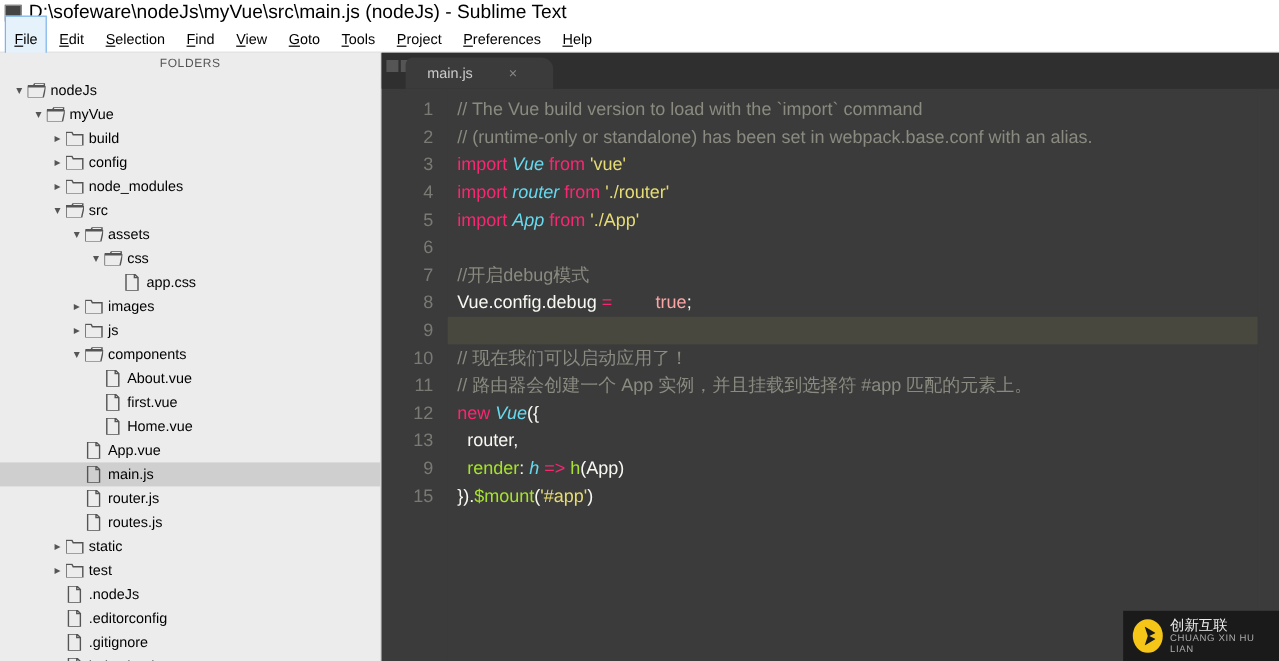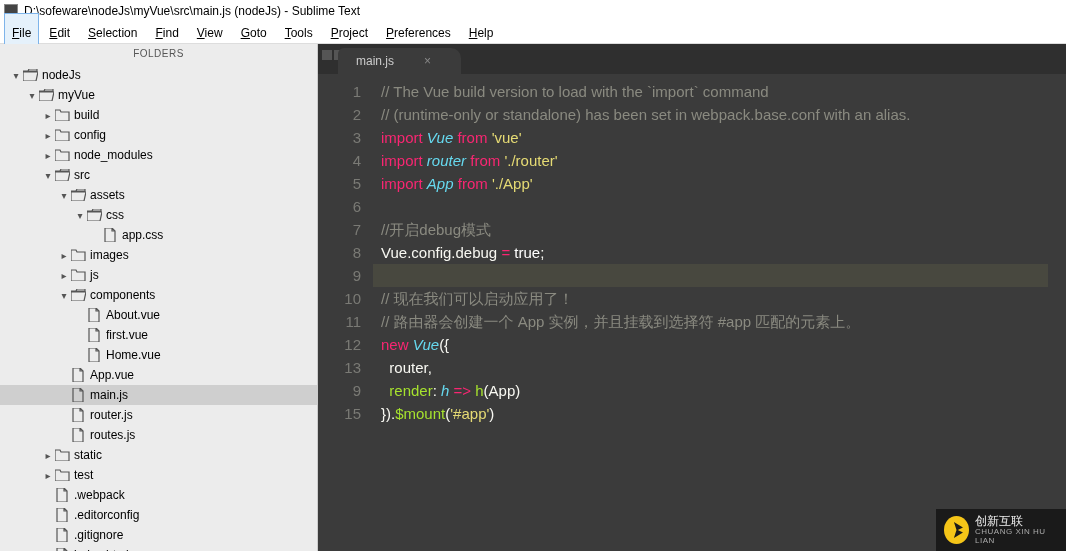--- a/index.html
+++ b/index.html
@@ -1,18 +1,18 @@
 <!DOCTYPE html>
 <html><head>
 <meta charset="utf-8">
 <style>
 * { margin: 0; padding: 0; box-sizing: border-box; font-family: "Segoe UI", Tahoma, sans-serif; }
 html, body { width: 1066px; height: 551px; overflow: hidden; background: #fff; }
 
-.titlebar { height: 22px; background: #fff; display: flex; align-items: center; padding: 0 4px; font-size: 12px; color: #000; }
+.titlebar { height: 22px; background: #fff; display: flex; align-items: center; padding: 0 4px; font-size: 16px; color: #000; }
 .titlebar .app-icon { width: 14px; height: 14px; background: #444; margin-right: 6px; border: 1px solid #888; }
 
 .menubar { height: 22px; background: #fff; display: flex; align-items: center; padding: 0 4px; font-size: 12px; gap: 2px; border-bottom: 1px solid #ddd; }
 .menubar .mi { padding: 2px 8px; cursor: default; }
 .menubar .mi u { text-decoration: underline; }
 .menubar .mi.active { border: 1px solid #7eb4ea; background: #e5f1fb; padding: 12px 7px; }
 
 .workspace { display: flex; height: calc(551px - 44px); }
 
 .sidebar { width: 318px; background: #ececec; display: flex; flex-direction: column; font-size: 12px; overflow: hidden; position: relative; border-right: 1px solid #ccc; }
@@ -39,21 +39,21 @@
 .code { flex: 1; padding: 6px 0 0 8px; color: #f8f8f2; white-space: pre; position: relative; }
 .line { height: 23px; }
 .line.hl { background: #48483f; margin-left: -8px; padding-left: 8px; width: calc(100% + 8px); }
 
 .c-comment { color: #8a8a80; }
 .c-key { color: #f92672; }
 .c-str { color: #e6db74; }
 .c-var { color: #66d9ef; font-style: italic; }
 .c-fn { color: #a6e22e; }
 .c-white { color: #f8f8f2; }
-.c-num { color: #ffffff; }
+.c-num { color: #fca5a5; margin-left: 32px; }
 .c-prop { color: #a6e22e; }
 .c-ident { color: #f8f8f2; }
 
 .minimap { position: absolute; right: 0; top: 30px; bottom: 0; width: 18px; background: #3b3b3b; }
 
 .watermark { position: absolute; right: 0; bottom: 0; width: 130px; height: 42px; background: #1a1a1a; display: flex; align-items: center; padding: 4px 8px; gap: 6px; }
 .watermark .logo { width: 28px; height: 28px; border-radius: 50%; background: #f5c518; position: relative; }
 .watermark .logo::after { content: ""; position: absolute; inset: 6px; background: #1a1a1a; clip-path: polygon(30% 0, 100% 35%, 60% 50%, 100% 65%, 30% 100%, 50% 50%); }
 .watermark .txt { color: #eee; font-size: 12px; line-height: 1.1; }
 .watermark .txt .sub { font-size: 8px; color: #aaa; letter-spacing: 0.5px; }
@@ -294,21 +294,21 @@
           <span class="label">test</span>
         </div>
         <div class="tree-row">
           <span class="tree-indent" style="width: 42px;"></span>
           <span class="arrow">&nbsp;</span>
           <span class="ficon file-svg">
             <svg width="12" height="14" viewBox="0 0 12 14">
               <path d="M1 0 L8 0 L11 3 L11 14 L1 14 Z M8 0 L8 3 L11 3" fill="none" stroke="#555" stroke-width="1.2"></path>
             </svg>
           </span>
-          <span class="label">.webpack</span>
+          <span class="label">.nodeJs</span>
         </div>
         <div class="tree-row">
           <span class="tree-indent" style="width: 42px;"></span>
           <span class="arrow">&nbsp;</span>
           <span class="ficon file-svg">
             <svg width="12" height="14" viewBox="0 0 12 14">
               <path d="M1 0 L8 0 L11 3 L11 14 L1 14 Z M8 0 L8 3 L11 3" fill="none" stroke="#555" stroke-width="1.2"></path>
             </svg>
           </span>
           <span class="label">.editorconfig</span>

